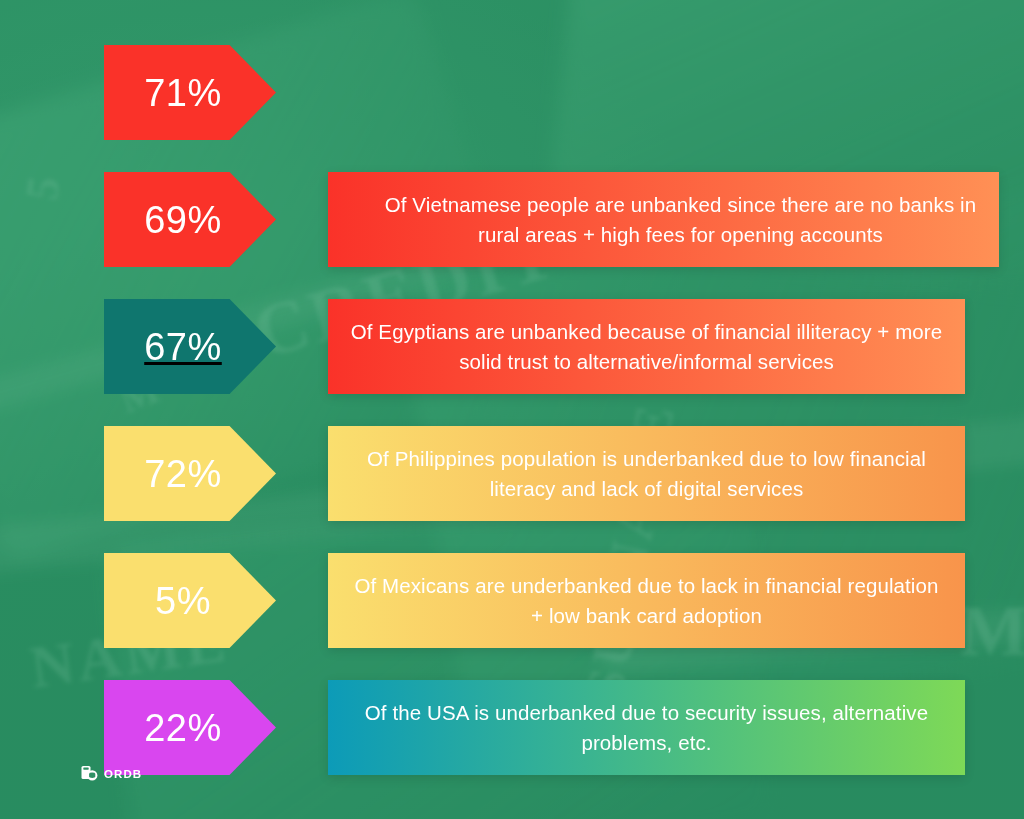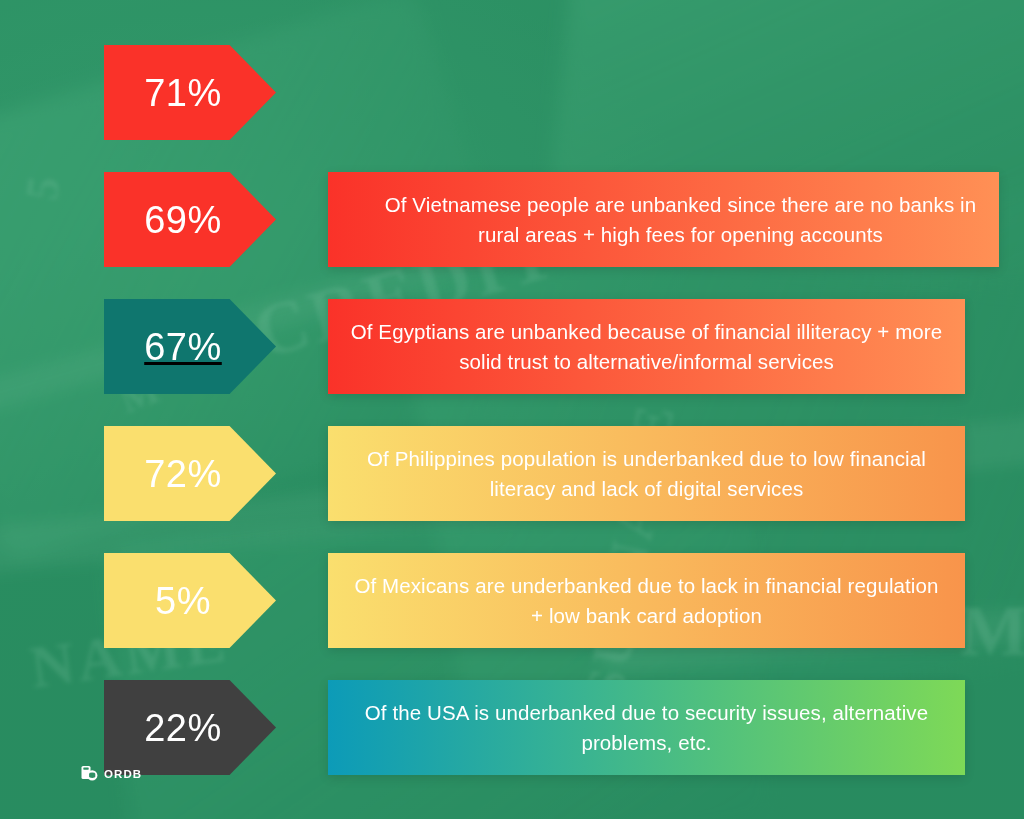--- a/index.html
+++ b/index.html
@@ -222,21 +222,21 @@
       </div>
       <div class="row" style="top: 553px;">
         <div class="pct-shape" style="background: rgb(250, 223, 110);">
           <span class="pct-text">5%</span>
         </div>
         <div class="desc-box" style="background: linear-gradient(90deg, rgb(250, 223, 110) 0%, rgb(248, 148, 75) 100%);">
           <div class="desc-text">Of Mexicans are underbanked due to lack in financial regulation + low bank card adoption</div>
         </div>
       </div>
       <div class="row" style="top: 680px;">
-        <div class="pct-shape" style="background: #404040;">
+        <div class="pct-shape" style="background: #d946ef;">
           <span class="pct-text">22%</span>
         </div>
         <div class="desc-box" style="background: linear-gradient(90deg, rgb(12, 155, 184) 0%, rgb(126, 217, 87) 100%);">
           <div class="desc-text">Of the USA is underbanked due to security issues, alternative problems, etc.</div>
         </div>
       </div>
     </div>
 
   <div class="logo">
     <span class="logo-mark">

